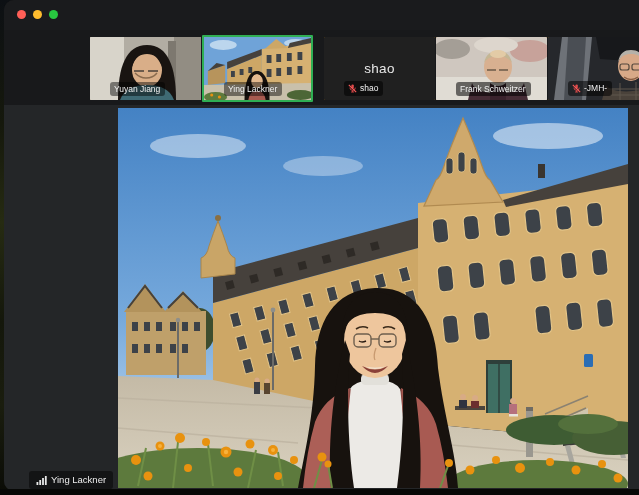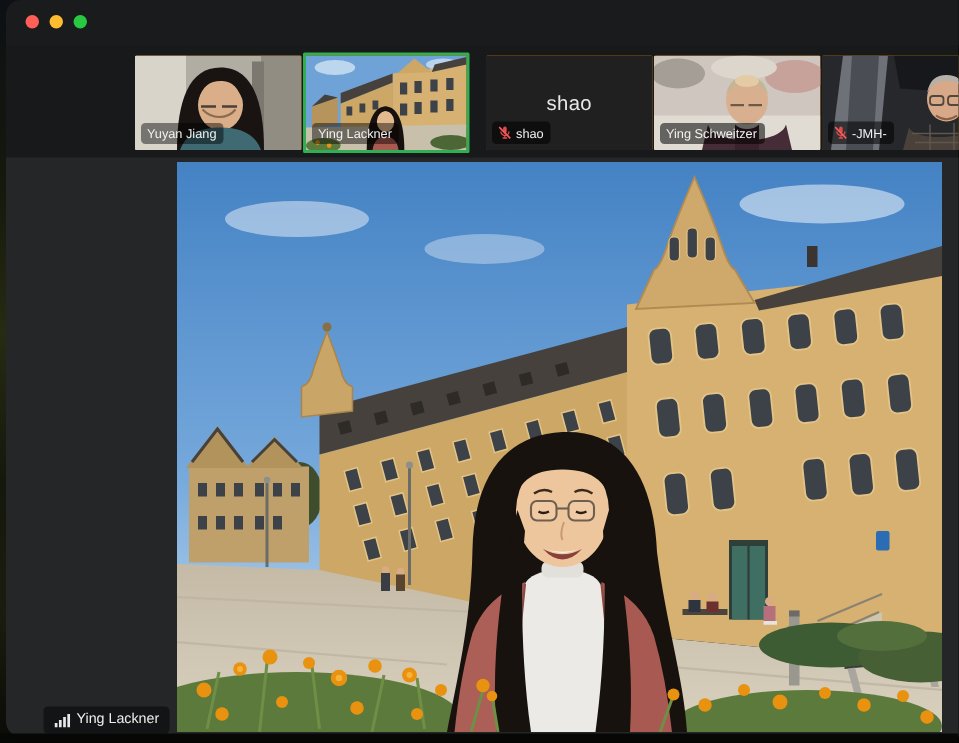--- a/index.html
+++ b/index.html
@@ -21,21 +21,21 @@
   .tl.yellow { left:29px; background:#febc2e; }
   .tl.green  { left:45px; background:#28c840; }
 
   .content-bg { position:absolute; left:0; top:105px; width:100%; height:386px; background:#242628; }
 
   
   .tile { position:absolute; top:37px; width:111px; height:63px; background:#a16207;
           overflow:hidden; border-radius:1px; cursor:pointer; }
   .tile svg.thumb { position:absolute; left:0; top:0; width:100%; height:100%; display:block; }
   .tile.active { top:35px; height:67px; border:2px solid #2fae53; }
-  .tile-label { position:absolute; left:4px; bottom:4px; display:flex; align-items:flex-end; gap:3px;
+  .tile-label { position:absolute; left:20px; bottom:4px; display:flex; align-items:center; gap:3px;
     background:rgba(0,0,0,0.55); color:#f2f2f2; font-size:8.5px; line-height:1;
     padding:3px 5px 3px 4px; border-radius:3px; white-space:nowrap; }
   .tile-label.bare { background:rgba(0,0,0,0.45); }
   .center-name { position:absolute; left:0; top:0; width:100%; height:100%;
     display:flex; align-items:center; justify-content:center;
     color:#e8e8e8; font-size:13.5px; letter-spacing:0.3px; }
 
   
   .main-video { position:absolute; left:114px; top:108px; width:510px; height:380px;
     background:#000; overflow:hidden; cursor:pointer; }
@@ -144,21 +144,21 @@
         <ellipse cx="60" cy="8" rx="22" ry="8" fill="#ddd6cd"></ellipse>
         <rect x="0" y="40" width="111" height="23" fill="#e0dcd4"></rect>
         <path d="M36,46 C40,60 84,60 88,46 L92,63 L32,63 Z" fill="#462c36"></path>
         <ellipse cx="62" cy="30" rx="14" ry="16" fill="#d8b090"></ellipse>
         <path d="M48,26 c2,-9 7,-12 14,-12 c7,0 12,3 14,12 c-3,-5 -8,-7 -14,-7 c-6,0 -11,2 -14,7 Z" fill="#c4b694"></path>
         <ellipse cx="62" cy="17" rx="8" ry="4" fill="#e3cba6"></ellipse>
         <path d="M51,33 h9 M63,33 h9" stroke="#6b5a48" stroke-width="1.5" fill="none"></path>
         <path d="M54,46 C58,50 66,50 70,46 L70,63 L54,63 Z" fill="#3a222c"></path>
       </svg>
       <div class="tile-label">
-        <span>Ying Schweitzer</span>
+        <span>Frank Schweitzer</span>
       </div>
     </div>
 
     <div class="tile" style="left:544px">
       <svg class="thumb" viewBox="0 0 111 63" preserveAspectRatio="none">
         <rect width="111" height="63" fill="#26282c"></rect>
         <polygon points="14,0 44,0 38,63 6,63" fill="#6e7278"></polygon>
         <polygon points="20,0 38,0 34,63 16,63" fill="#4a4e54"></polygon>
         <polygon points="48,0 111,0 111,26 52,22" fill="#17181b"></polygon>
         <path d="M58,48 C62,58 104,56 108,44 L111,63 L54,63 Z" fill="#4a423a"></path>

